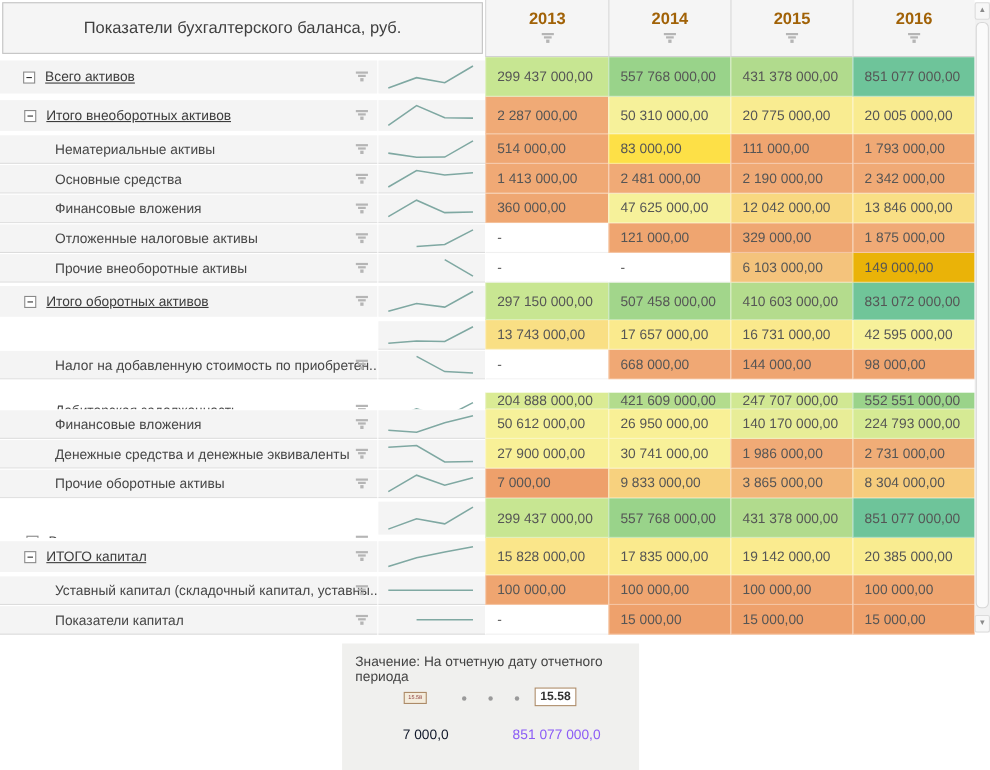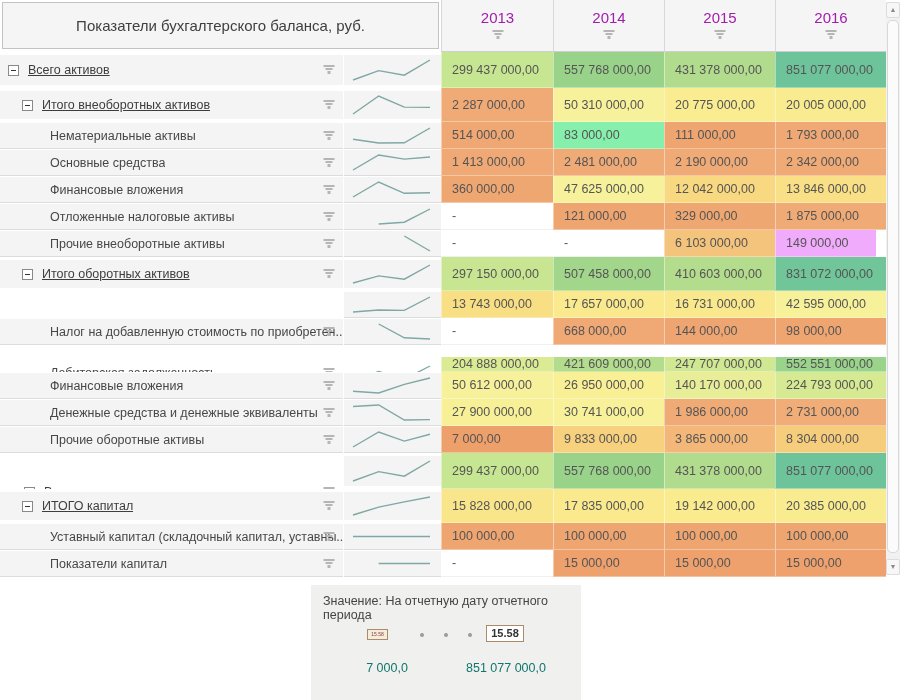--- a/index.html
+++ b/index.html
@@ -11,21 +11,21 @@
     position:absolute; left:2px; top:2px; width:437px; height:47px;
     background:#f5f5f5; border:1px solid #c3c3c3;
     display:flex; align-items:center; justify-content:center;
     font-size:15px; color:#3f3f3f;
   }
   .year-header{
     position:absolute; top:0; height:52px; background:#f5f5f5;
     border-left:1px solid #d8d8d8; border-bottom:1px solid #cecece;
     text-align:center; padding-top:9px;
   }
-  .year-header .yr{ font-size:15px; font-weight:normal; color:#a21caf; display:block; }
+  .year-header .yr{ font-size:15px; font-weight:bold; color:#a16207; display:block; }
   .year-header .funnel{ margin-top:4px; display:inline-block; }
 
   
   .funnel{ width:13px; height:10px; position:relative; display:inline-block; }
   .funnel i{ position:absolute; left:50%; transform:translateX(-50%); background:#b5b5b5; height:2px; display:block; }
   .funnel i:nth-child(1){ top:0; width:11px; }
   .funnel i:nth-child(2){ top:3px; width:7px; }
   .funnel i:nth-child(3){ top:6px; width:3px; height:3px; }
 
   
@@ -65,43 +65,43 @@
   #sb-up{ top:0; }
   #sb-down{ bottom:0; }
   #sb-thumb{ position:absolute; left:1px; top:18px; width:12px; height:533px; background:#fbfbfb; border:1px solid #d8d8d8; border-radius:5px; cursor:pointer; }
 
   
   #legend{ position:absolute; left:311px; top:585px; width:270px; height:126px; background:#f0f0ee; }
   #legend .ltitle{ position:absolute; left:12px; top:9px; font-size:12.5px; color:#444; }
   .lg-box-sm{ position:absolute; left:56px; top:44px; width:21px; height:11px; background:#f4ecdc; border:1px solid #ac8b68; font-size:5px; color:#8b3a3a; text-align:center; line-height:9px; overflow:hidden; cursor:pointer; }
   .lg-dot{ position:absolute; top:48px; width:4px; height:4px; border-radius:50%; background:#9a9a9a; }
   .lg-box-lg{ position:absolute; left:175px; top:40px; width:38px; height:17px; background:#fff; border:1px solid #ac8b68; font-size:11px; font-weight:bold; color:#333; text-align:center; line-height:15px; cursor:pointer; }
-  .lg-min{ position:absolute; top:76px; left:36px; width:80px; text-align:center; font-size:12.5px; color:#0f766e; }
-  .lg-max{ position:absolute; top:76px; left:140px; width:110px; text-align:center; font-size:12.5px; color:#0f766e; }
+  .lg-min{ position:absolute; top:76px; left:36px; width:80px; text-align:center; font-size:12.5px; color:#0f172a; }
+  .lg-max{ position:absolute; top:76px; left:140px; width:110px; text-align:center; font-size:12.5px; color:#8b5cf6; }
 </style>
 </head>
 <body>
 
 <div id="app">
 
   <div class="corner-header">
     <span>Показатели бухгалтерского баланса, руб.</span>
   </div>
 
   <div id="year-headers">
       <div class="year-header" style="left: 441px; width: 112px;"><span class="yr">2013</span><span class="funnel"><i></i><i></i><i></i></span></div>
       <div class="year-header" style="left: 553px; width: 111px;"><span class="yr">2014</span><span class="funnel"><i></i><i></i><i></i></span></div>
       <div class="year-header" style="left: 664px; width: 111px;"><span class="yr">2015</span><span class="funnel"><i></i><i></i><i></i></span></div>
       <div class="year-header" style="left: 775px; width: 111px;"><span class="yr">2016</span><span class="funnel"><i></i><i></i><i></i></span></div>
     </div>
 
   <div id="rows">
       <div class="row lvl0" style="height: 36px;">
         <div class="label-cell">
-          <div class="inner" style="padding-left: 8px;">
+          <div class="inner" style="padding-left: 21px;">
             <span class="expander"></span>
             <span class="rowlabel">Всего активов</span>
             <span class="funnel row-funnel">
               <i></i>
               <i></i>
               <i></i>
             </span>
           </div>
         </div>
         <div class="spark-cell">
@@ -152,21 +152,21 @@
           </div>
         </div>
         <div class="spark-cell">
           <div class="inner">
             <svg width="95" height="25" class="sparksvg">
               <polyline points="9.0,16.2 34.7,20.0 60.3,19.8 86.0,5.0" fill="none" stroke="#7fa8a2" stroke-width="1.4"></polyline>
             </svg>
           </div>
         </div>
         <div class="val" style="width: 112px; background: rgb(239, 167, 115);">514 000,00</div>
-        <div class="val" style="width: 111px; background: #86efac;">83 000,00</div>
+        <div class="val" style="width: 111px; background: #fde047;">83 000,00</div>
         <div class="val" style="width: 111px; background: rgb(239, 165, 112);">111 000,00</div>
         <div class="val" style="width: 111px; background: rgb(240, 169, 117);">1 793 000,00</div>
       </div>
       <div class="row leaf" style="height: 27px;">
         <div class="label-cell">
           <div class="inner" style="padding-left: 50px;">
             <span class="rowlabel">Основные средства</span>
             <span class="funnel row-funnel">
               <i></i>
               <i></i>
@@ -246,21 +246,21 @@
         <div class="spark-cell">
           <div class="inner">
             <svg width="95" height="25" class="sparksvg">
               <polyline points="60.3,5.0 86.0,20.0" fill="none" stroke="#7fa8a2" stroke-width="1.4"></polyline>
             </svg>
           </div>
         </div>
         <div class="val nullv" style="width: 112px;">-</div>
         <div class="val nullv" style="width: 111px;">-</div>
         <div class="val" style="width: 111px; background: rgb(244, 195, 124);">6 103 000,00</div>
-        <div class="val" style="width: 101px; background: #f0abfc;">149 000,00</div>
+        <div class="val" style="width: 111px; background: #eab308;">149 000,00</div>
       </div>
       <div class="row lvl1" style="height: 34px;">
         <div class="label-cell">
           <div class="inner" style="padding-left: 22px;">
             <span class="expander"></span>
             <span class="rowlabel">Итого оборотных активов</span>
             <span class="funnel row-funnel">
               <i></i>
               <i></i>
               <i></i>

